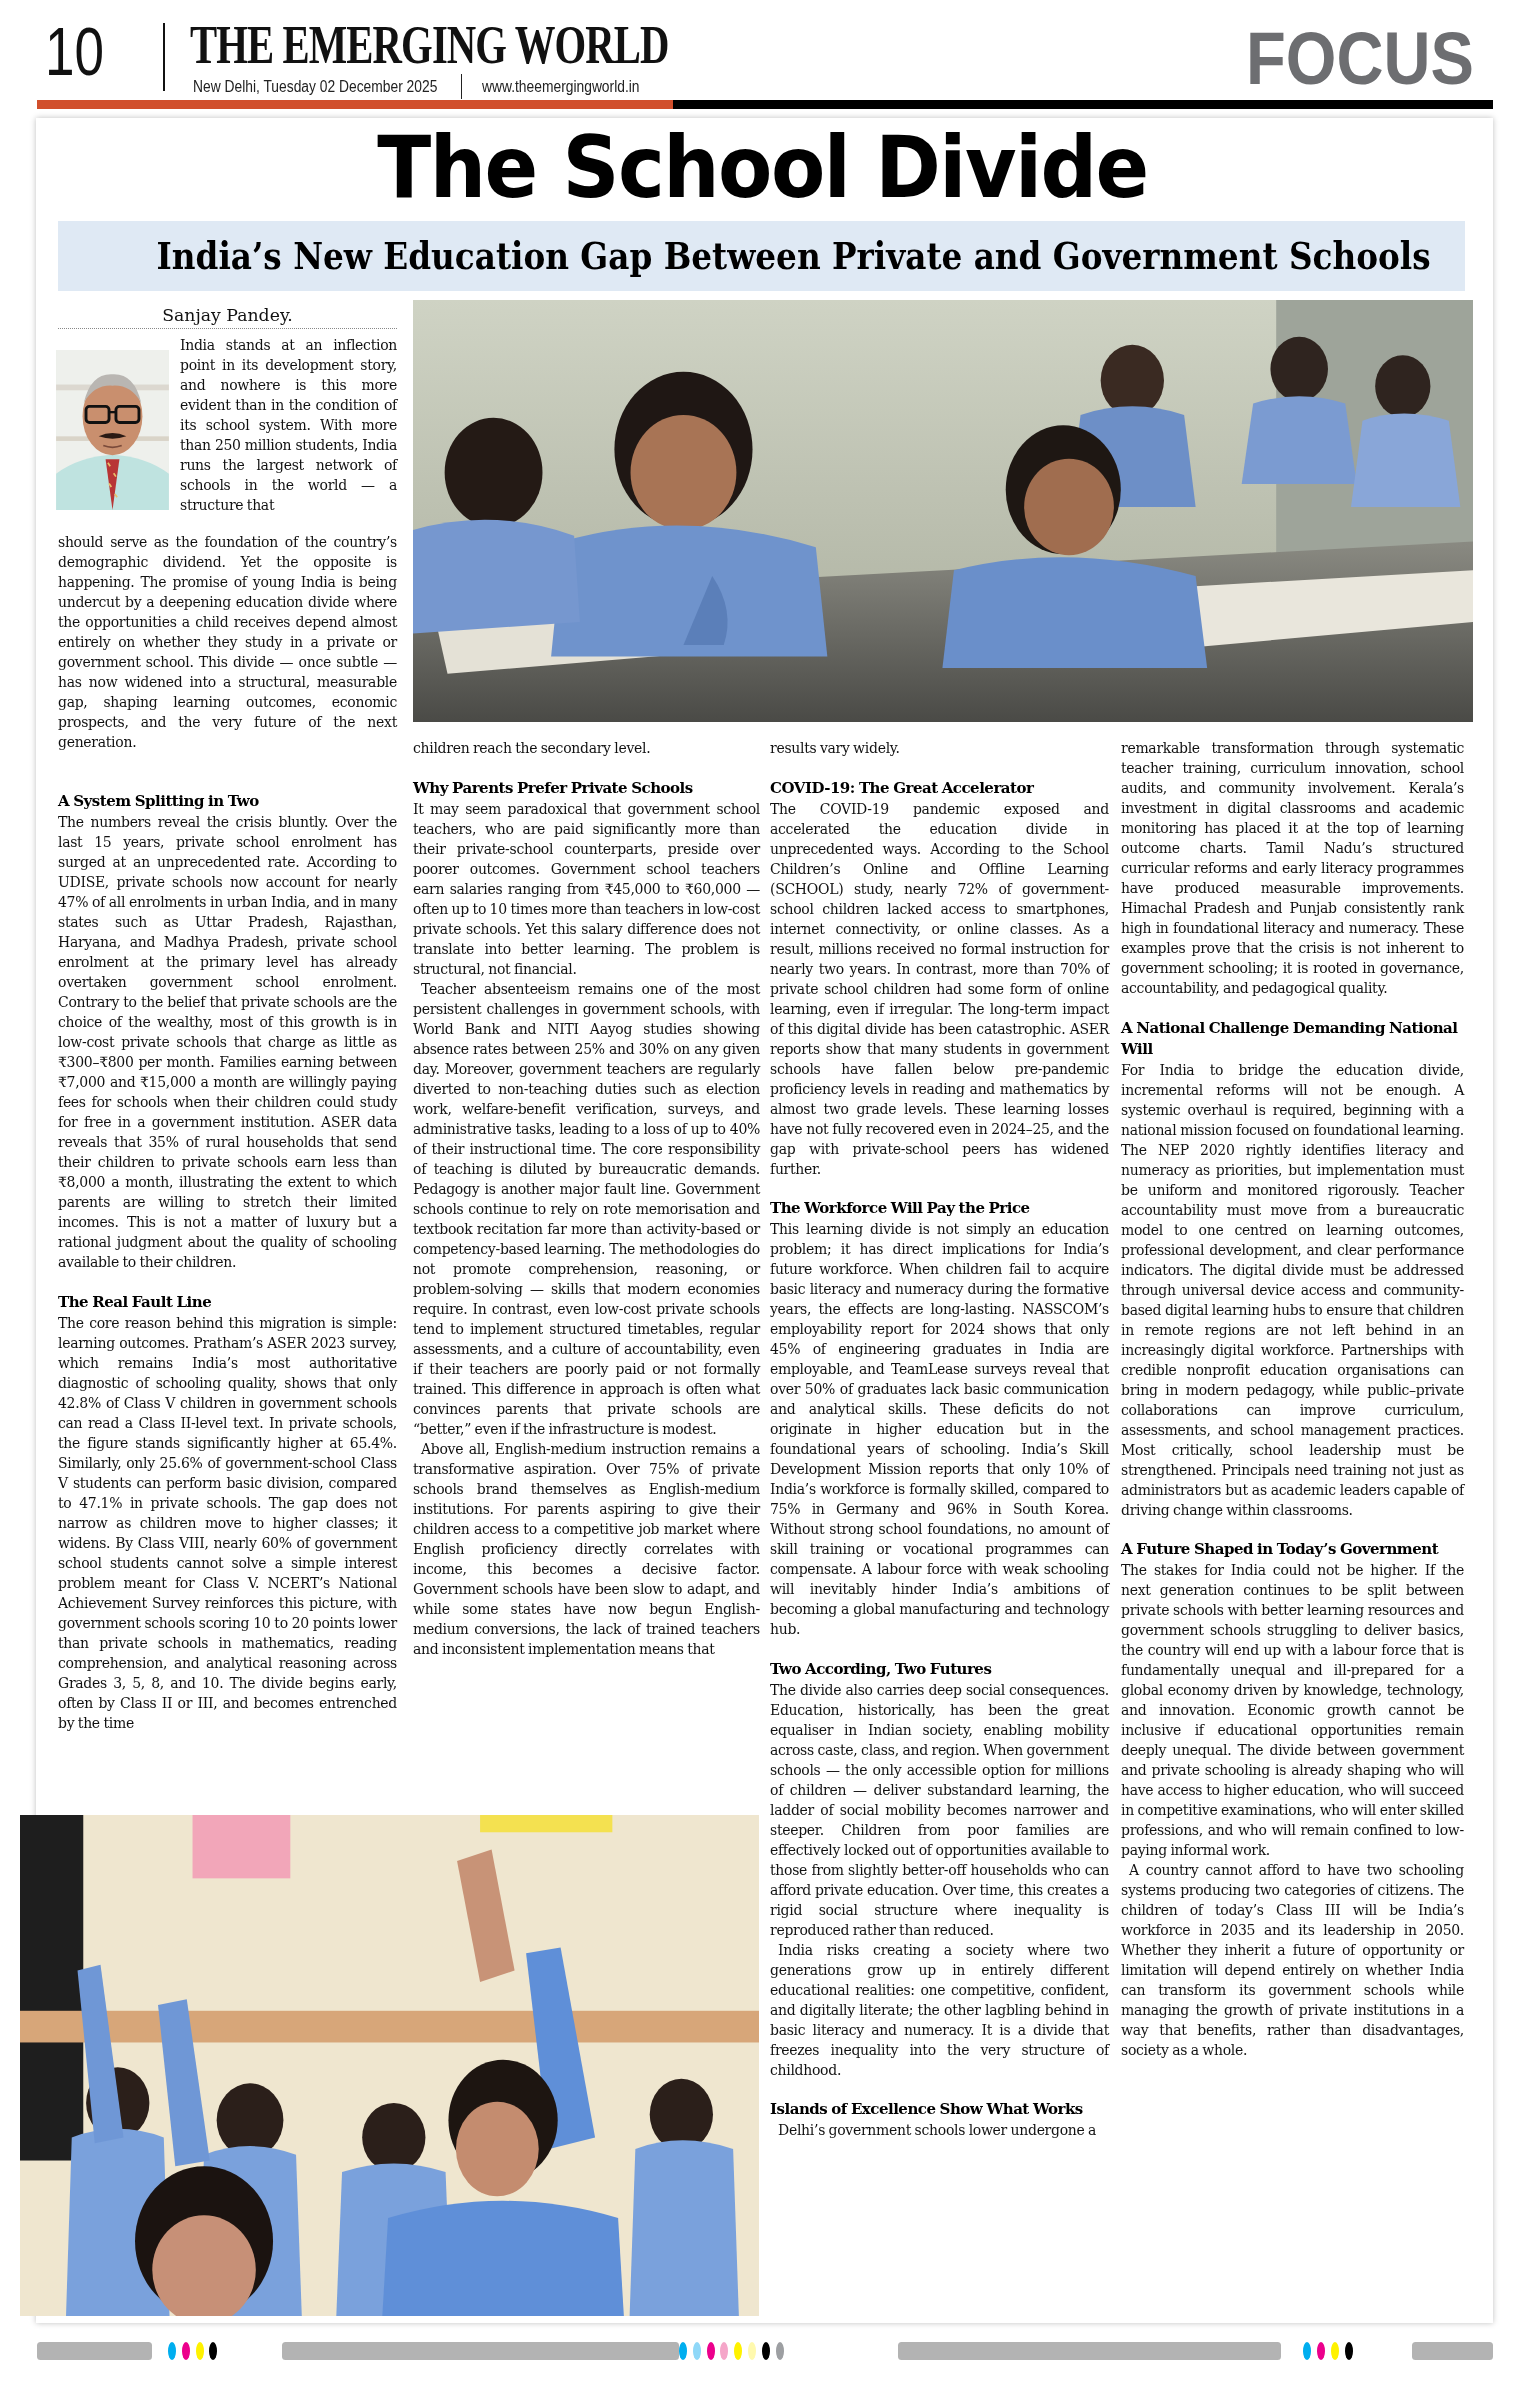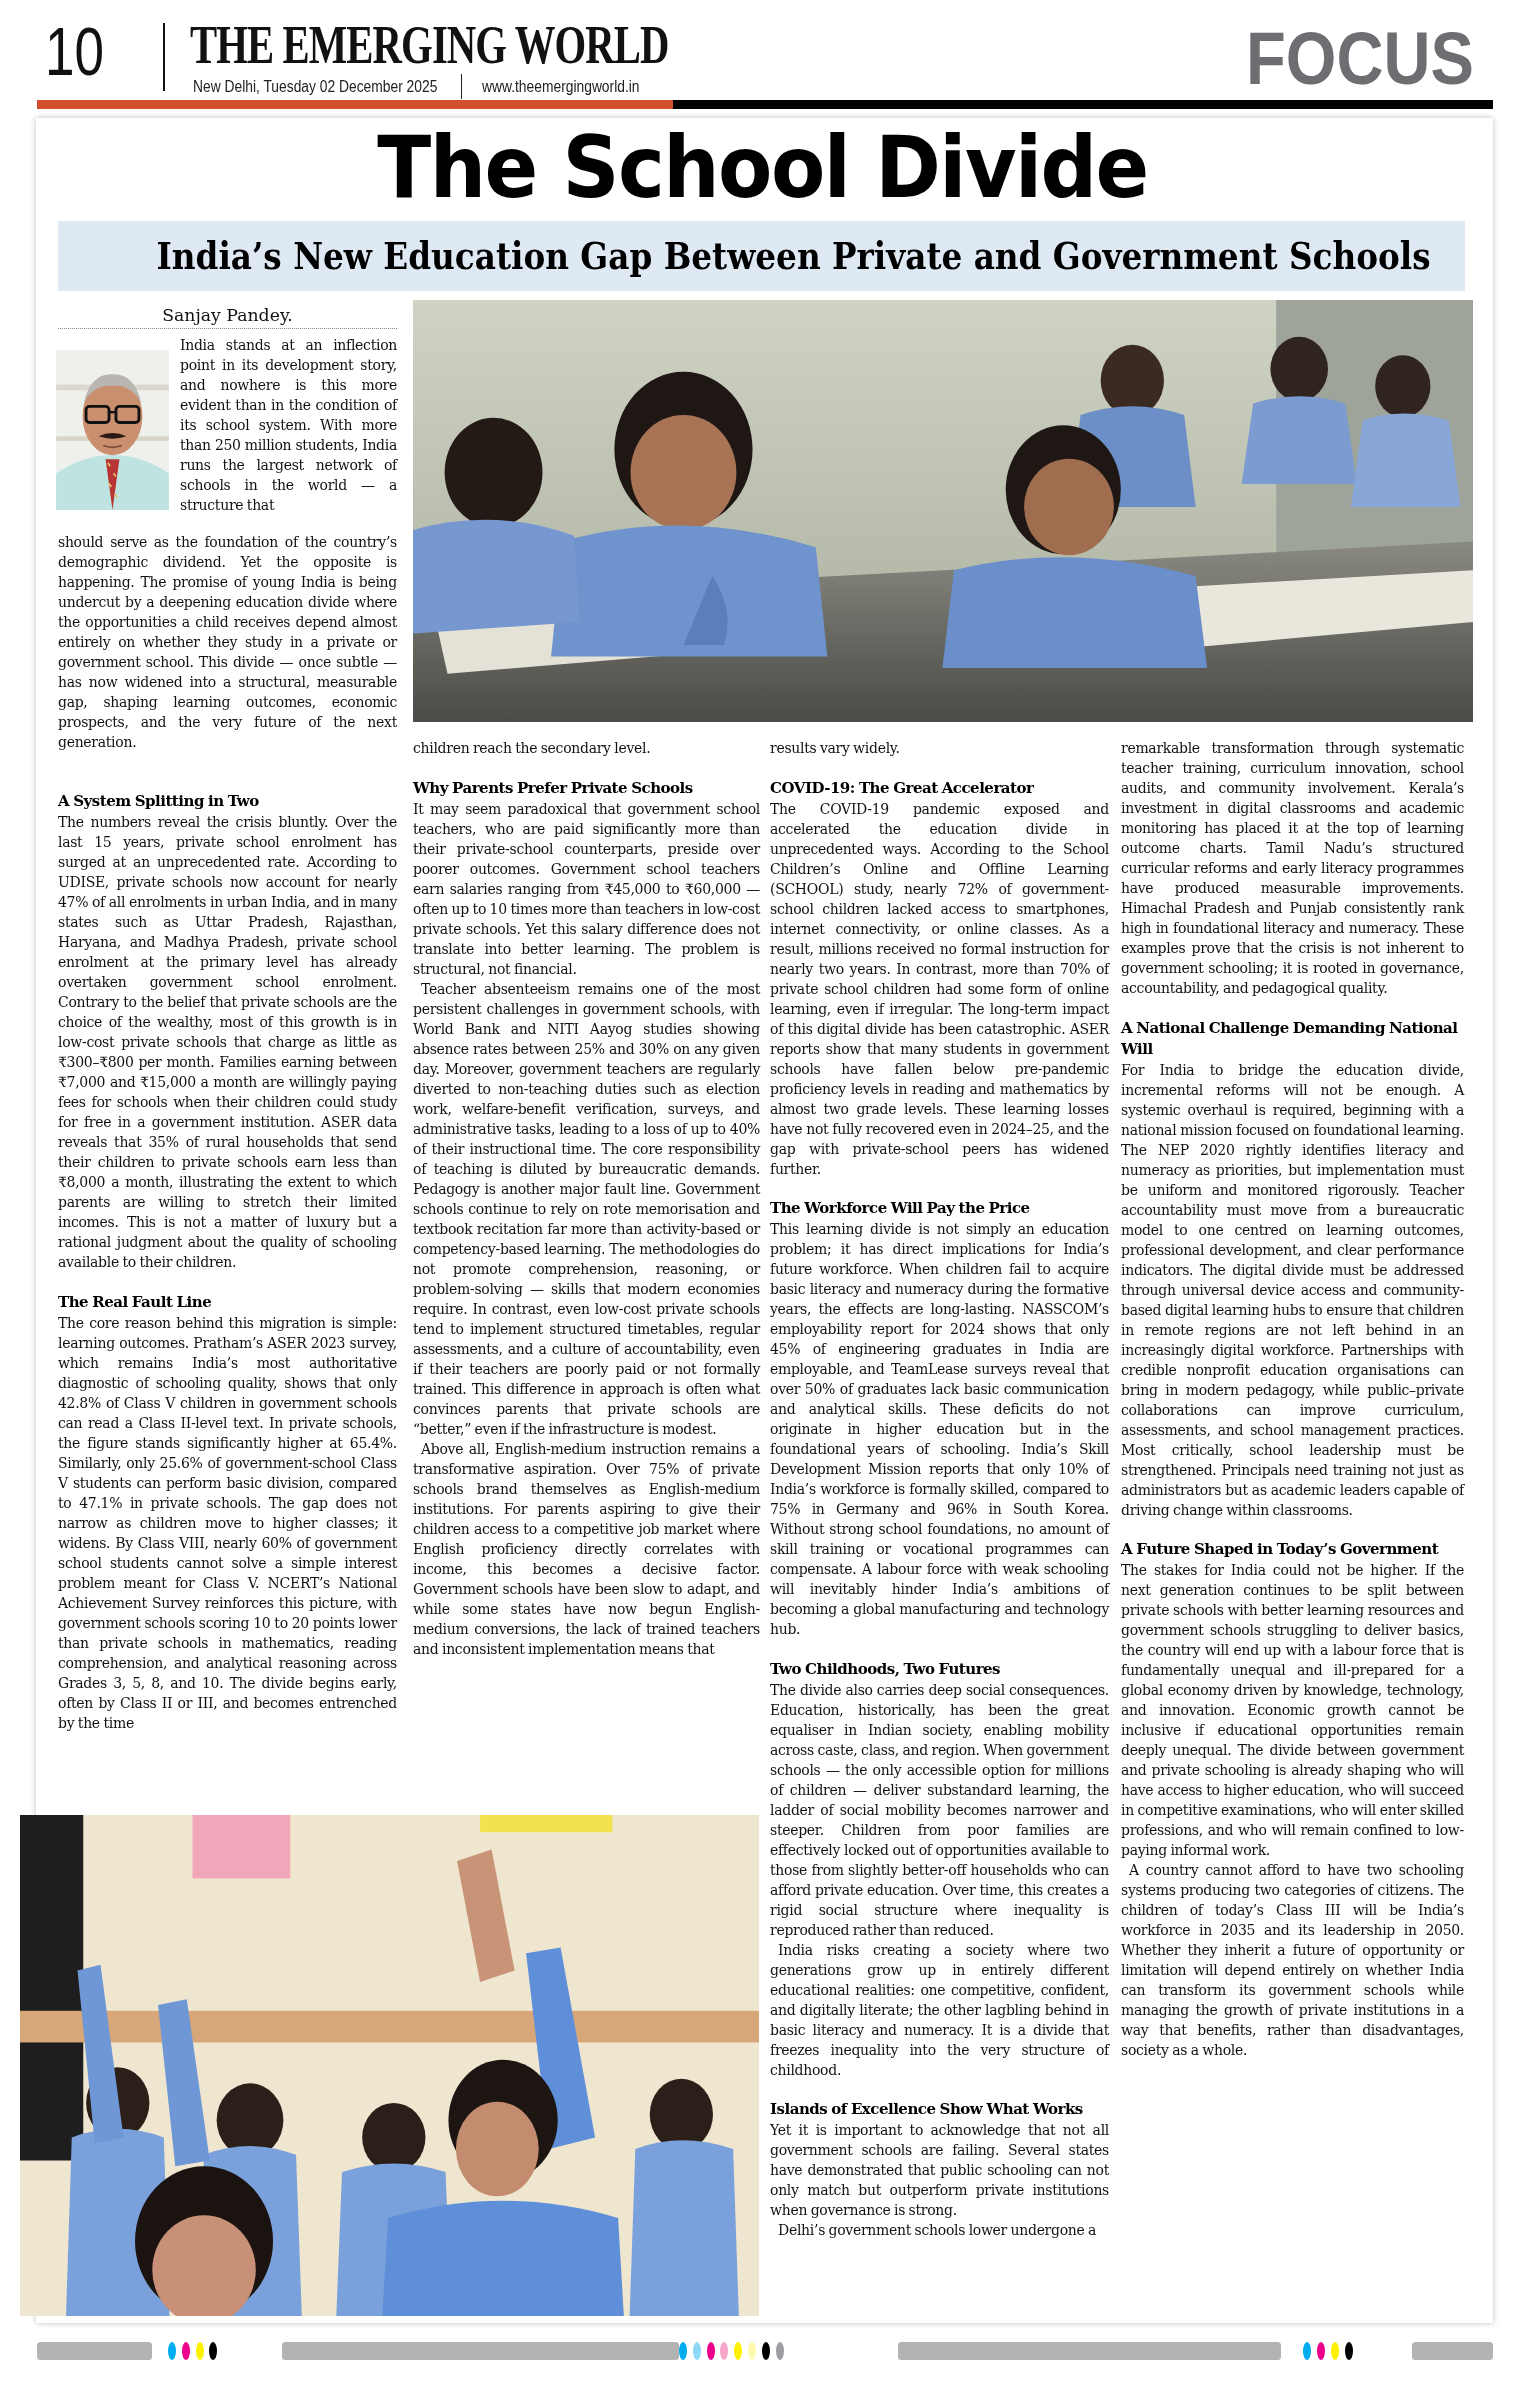--- a/index.html
+++ b/index.html
@@ -196,26 +196,25 @@
 
 <div class="col" id="col3">
   <p>results vary widely.</p>
   <div class="gap"></div>
   <h3>COVID-19: The Great Accelerator</h3>
   <p>The COVID-19 pandemic exposed and accelerated the education divide in unprecedented ways. According to the School Children’s Online and Offline Learning (SCHOOL) study, nearly 72% of government-school children lacked access to smartphones, internet connectivity, or online classes. As a result, millions received no formal instruction for nearly two years. In contrast, more than 70% of private school children had some form of online learning, even if irregular. The long-term impact of this digital divide has been catastrophic. ASER reports show that many students in government schools have fallen below pre-pandemic proficiency levels in reading and mathematics by almost two grade levels. These learning losses have not fully recovered even in 2024–25, and the gap with private-school peers has widened further.</p>
   <div class="gap"></div>
   <h3>The Workforce Will Pay the Price</h3>
   <p>This learning divide is not simply an education problem; it has direct implications for India’s future workforce. When children fail to acquire basic literacy and numeracy during the formative years, the effects are long-lasting. NASSCOM’s employability report for 2024 shows that only 45% of engineering graduates in India are employable, and TeamLease surveys reveal that over 50% of graduates lack basic communication and analytical skills. These deficits do not originate in higher education but in the foundational years of schooling. India’s Skill Development Mission reports that only 10% of India’s workforce is formally skilled, compared to 75% in Germany and 96% in South Korea. Without strong school foundations, no amount of skill training or vocational programmes can compensate. A labour force with weak schooling will inevitably hinder India’s ambitions of becoming a global manufacturing and technology hub.</p>
   <div class="gap"></div>
-  <h3>Two Childhoods, Two Futures</h3>
+  <h3>Two According, Two Futures</h3>
   <p>The divide also carries deep social consequences. Education, historically, has been the great equaliser in Indian society, enabling mobility across caste, class, and region. When government schools — the only accessible option for millions of children — deliver substandard learning, the ladder of social mobility becomes narrower and steeper. Children from poor families are effectively locked out of opportunities available to those from slightly better-off households who can afford private education. Over time, this creates a rigid social structure where inequality is reproduced rather than reduced.</p>
   <p class="ind">India risks creating a society where two generations grow up in entirely different educational realities: one competitive, confident, and digitally literate; the other lagbling behind in basic literacy and numeracy. It is a divide that freezes inequality into the very structure of childhood.</p>
   <div class="gap"></div>
   <h3>Islands of Excellence Show What Works</h3>
-  <p>Yet it is important to acknowledge that not all government schools are failing. Several states have demonstrated that public schooling can not only match but outperform private institutions when governance is strong.</p>
   <p class="ind">Delhi’s government schools lower undergone a</p>
 </div>
 
 <div class="col" id="col4">
   <p>remarkable transformation through systematic teacher training, curriculum innovation, school audits, and community involvement. Kerala’s investment in digital classrooms and academic monitoring has placed it at the top of learning outcome charts. Tamil Nadu’s structured curricular reforms and early literacy programmes have produced measurable improvements. Himachal Pradesh and Punjab consistently rank high in foundational literacy and numeracy. These examples prove that the crisis is not inherent to government schooling; it is rooted in governance, accountability, and pedagogical quality.</p>
   <div class="gap"></div>
   <h3>A National Challenge Demanding National Will</h3>
   <p>For India to bridge the education divide, incremental reforms will not be enough. A systemic overhaul is required, beginning with a national mission focused on foundational learning. The NEP 2020 rightly identifies literacy and numeracy as priorities, but implementation must be uniform and monitored rigorously. Teacher accountability must move from a bureaucratic model to one centred on learning outcomes, professional development, and clear performance indicators. The digital divide must be addressed through universal device access and community-based digital learning hubs to ensure that children in remote regions are not left behind in an increasingly digital workforce. Partnerships with credible nonprofit education organisations can bring in modern pedagogy, while public–private collaborations can improve curriculum, assessments, and school management practices. Most critically, school leadership must be strengthened. Principals need training not just as administrators but as academic leaders capable of driving change within classrooms.</p>
   <div class="gap"></div>
   <h3>A Future Shaped in Today’s Government</h3>

